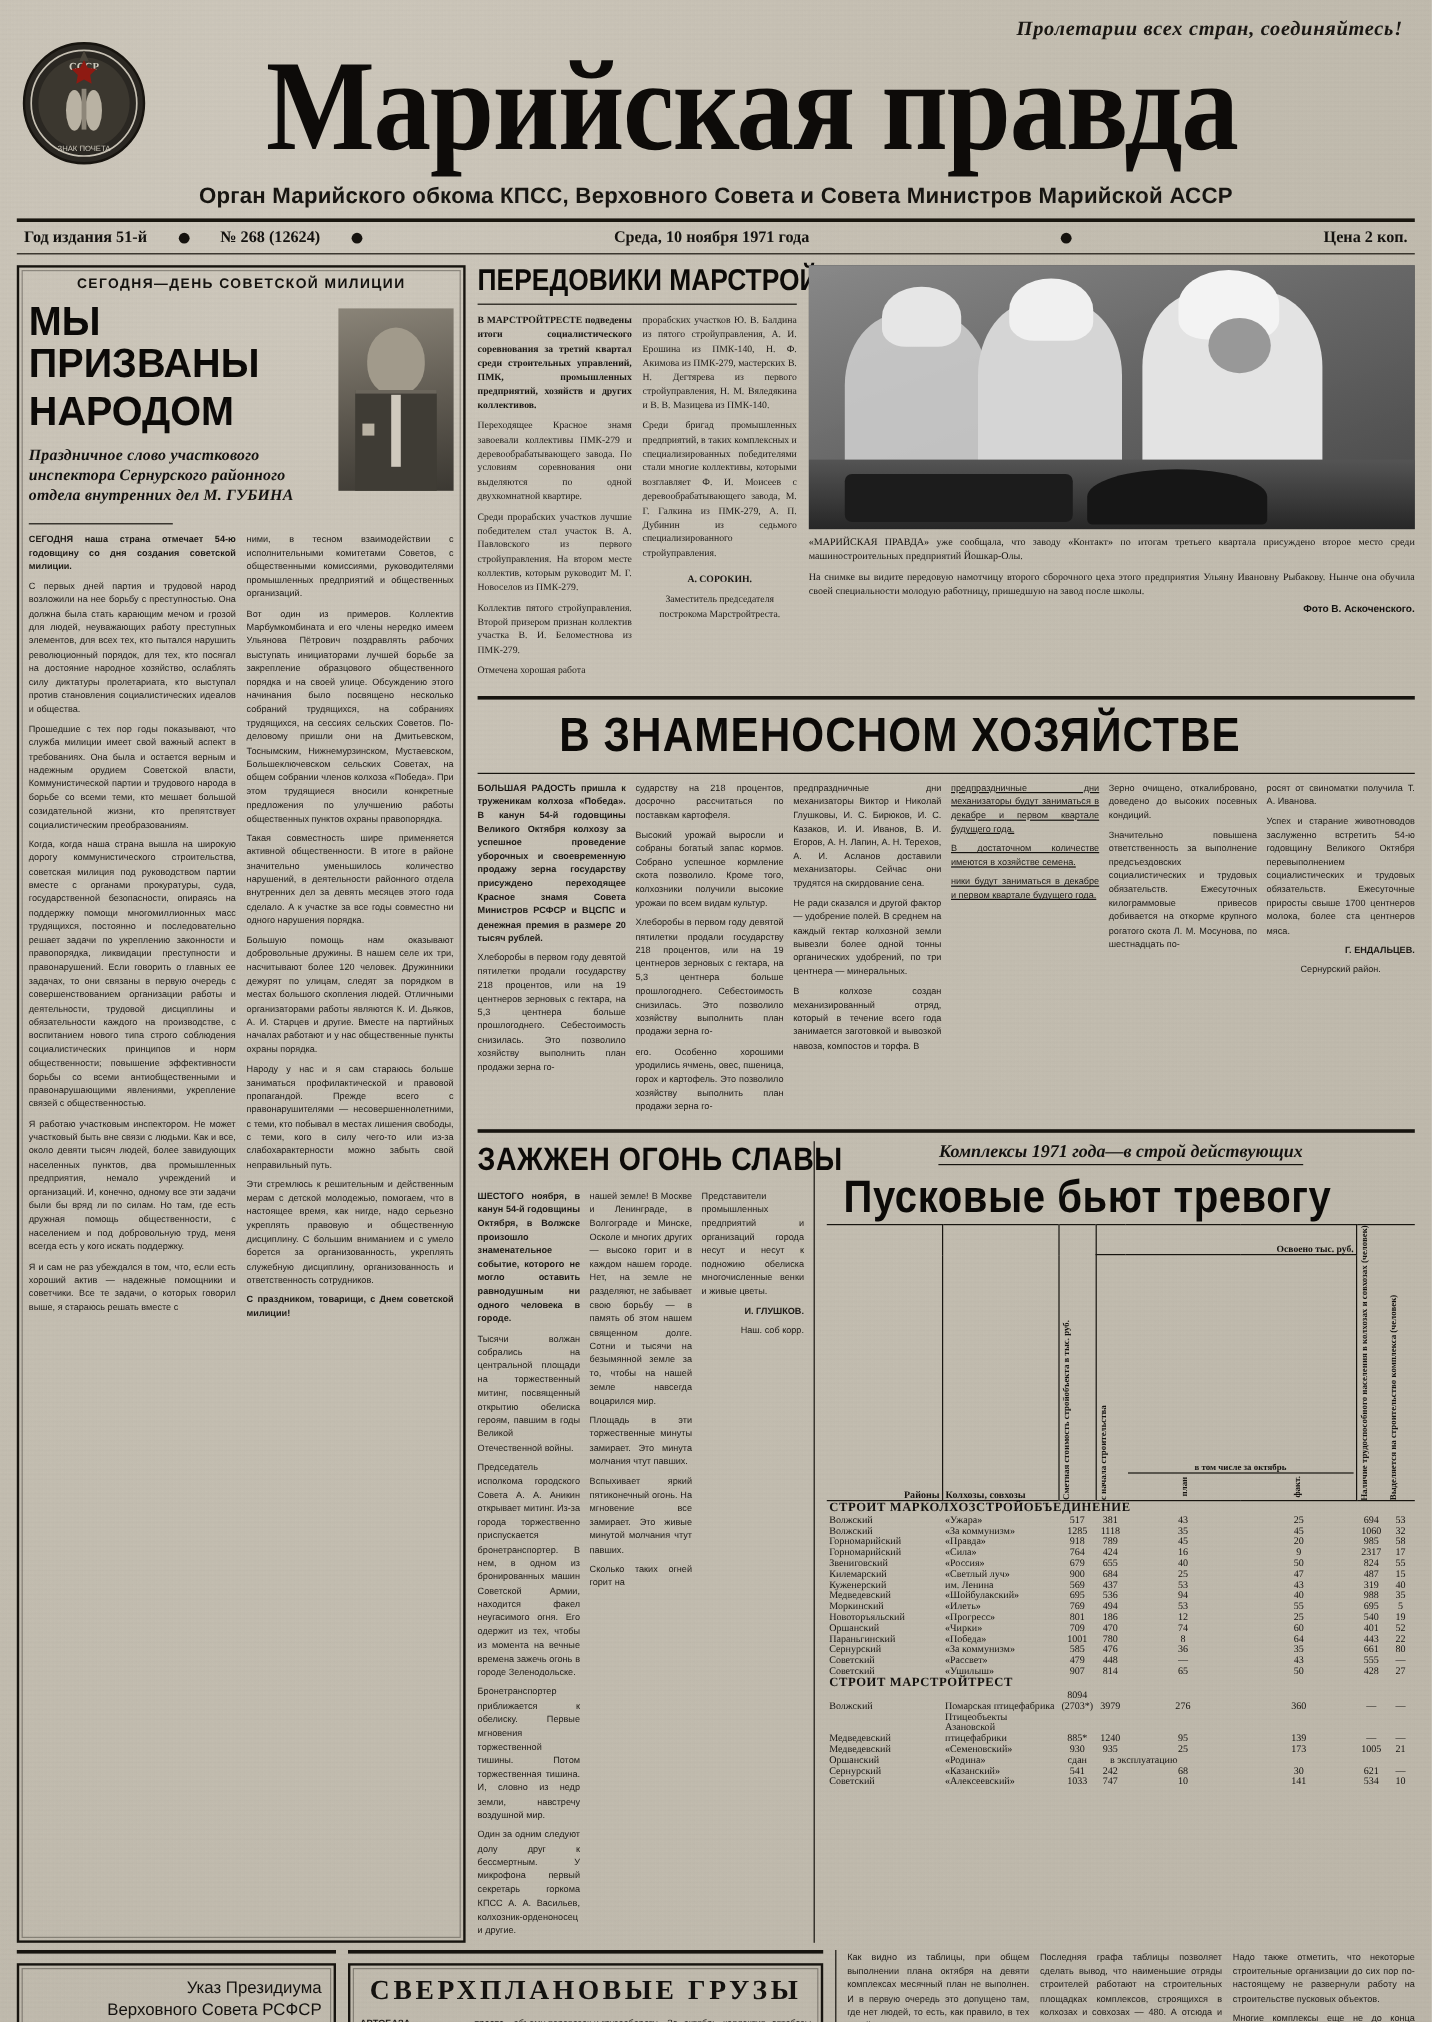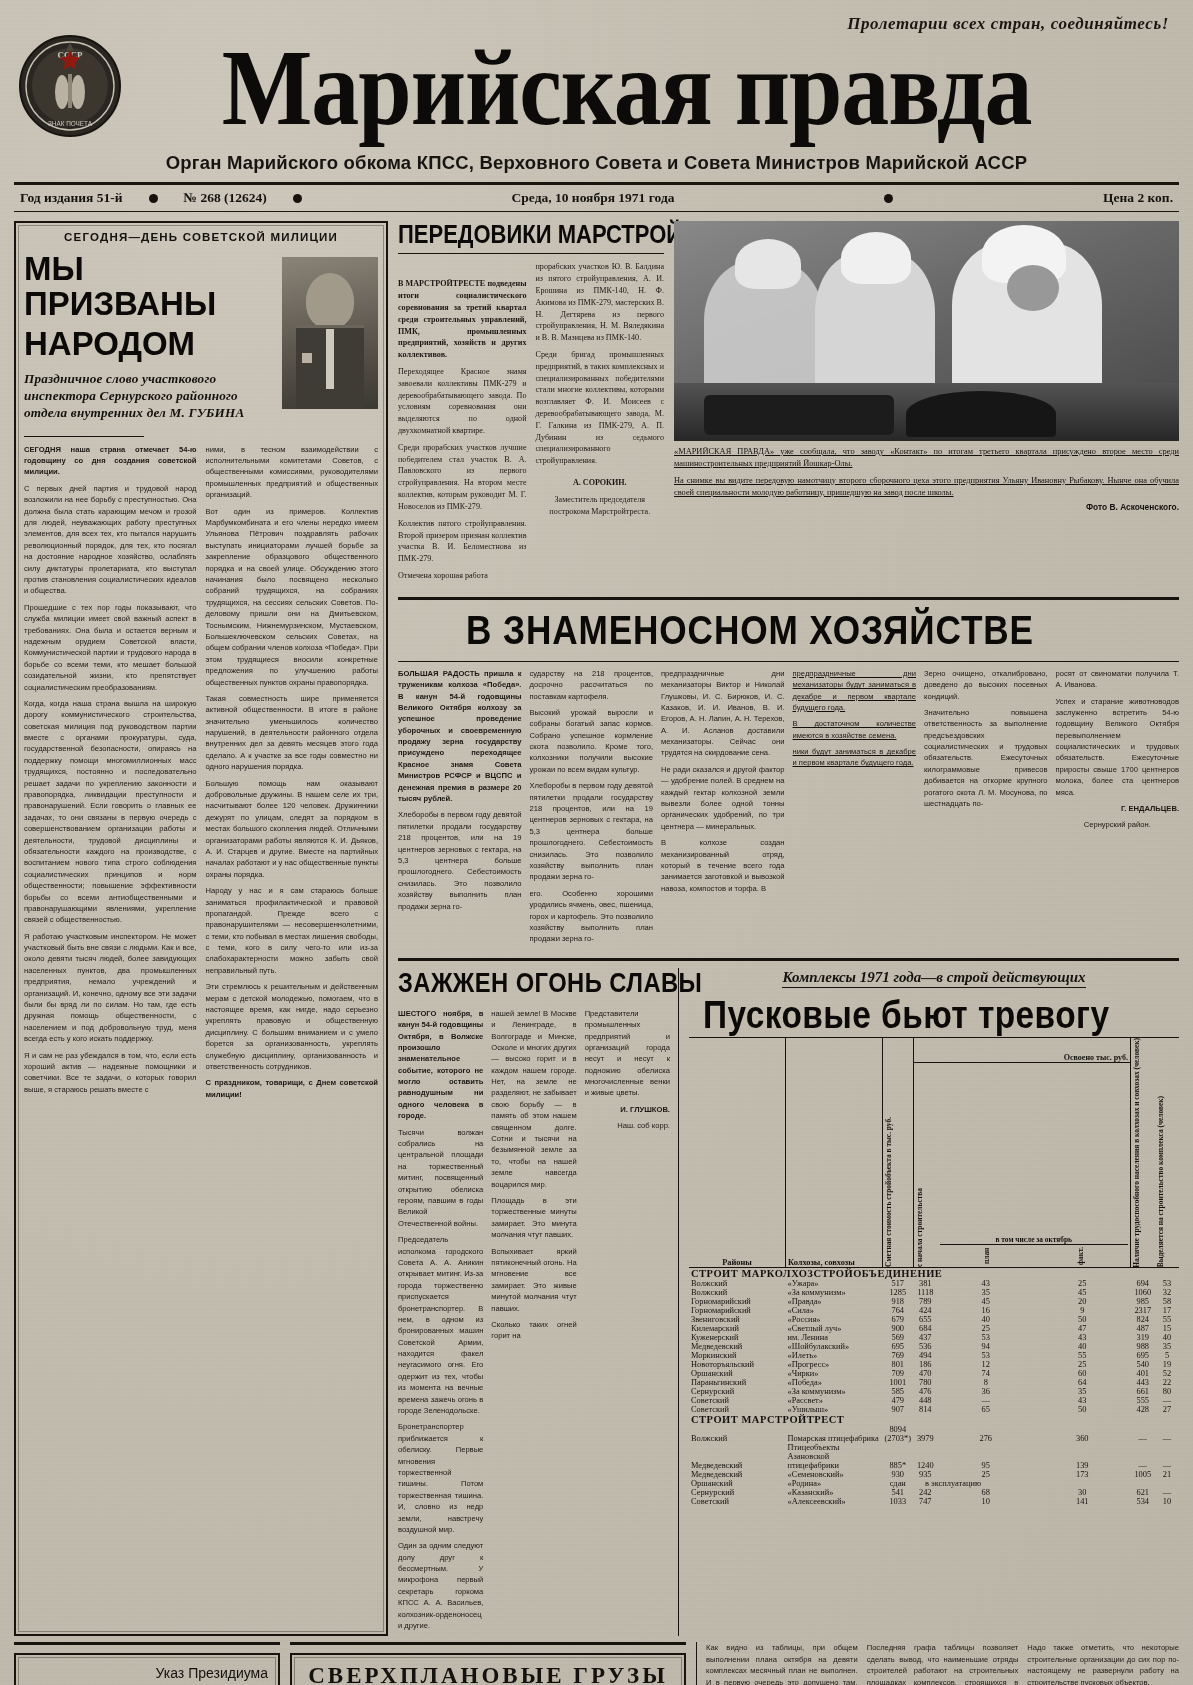--- a/index.html
+++ b/index.html
@@ -132,21 +132,21 @@
   
   .photo{
     width:100%;height:220px;position:relative;overflow:hidden;
     background:#5c584f;
     filter:grayscale(1) contrast(1.05);
   }
   .photo .sky{position:absolute;inset:0;background:
      linear-gradient(160deg,#8d887c 0%, #6d685e 45%, #4d4943 100%);}
   .cap{
     font-family:"Liberation Serif", serif;font-size:8.4px;line-height:1.42;
-    text-align:justify;margin-top:5px;text-decoration:underline;
+    text-align:justify;margin-top:5px;
   }
   .cap-credit{text-align:right;font-weight:bold;margin-top:3px;font-size:8.4px;}
 
   
   table.stat{border-collapse:collapse;width:100%;font-family:"Liberation Serif", serif;font-size:8.4px;}
   table.stat th,table.stat td{padding:0 2px;vertical-align:bottom;}
   .vtxt{writing-mode:vertical-rl;transform:rotate(180deg);white-space:nowrap;font-size:7.4px;line-height:1.1;}
   .numcol{text-align:center;}
   .secthead{font-weight:bold;font-size:10.5px;letter-spacing:.5px;padding:6px 0 4px 0;font-family:"Liberation Serif",serif;}
   .tbl-top{border-top:1.5px solid #17140f;}
@@ -250,21 +250,21 @@
         </div>
       </div>
 
       <div class="col" style="flex:1;">
         <div style="display:flex;gap:10px;">
 
           <div style="width:266px;flex:none;">
             <div class="hl-condensed hl-big" style="font-size:25px;">ПЕРЕДОВИКИ МАРСТРОЙТРЕСТА</div>
             <div class="hrule-thin" style="border-top-width:1px;margin:6px 0 7px 0;"></div>
             <div style="display:flex;gap:9px;">
-              <div style="flex:1;margin-top:17px;">
+              <div style="flex:1;">
                 <p class="bt-serif lead">В МАРСТРОЙТРЕСТЕ подведены итоги социалистического соревнования за третий квартал среди строительных управлений, ПМК, промышленных предприятий, хозяйств и других коллективов.</p>
                 <p class="bt-serif">Переходящее Красное знамя завоевали коллективы ПМК-279 и деревообрабатывающего завода. По условиям соревнования они выделяются по одной двухкомнатной квартире.</p>
                 <p class="bt-serif">Среди прорабских участков лучшие победителем стал участок В. А. Павловского из первого стройуправления. На втором месте коллектив, которым руководит М. Г. Новоселов из ПМК-279.</p>
                 <p class="bt-serif">Коллектив пятого стройуправления. Второй призером признан коллектив участка В. И. Беломестнова из ПМК-279.</p>
                 <p class="bt-serif">Отмечена хорошая работа</p>
               </div>
               <div style="flex:1;">
                 <p class="bt-serif">прорабских участков Ю. В. Балдина из пятого стройуправления, А. И. Ерошина из ПМК-140, Н. Ф. Акимова из ПМК-279, мастерских В. Н. Дегтярева из первого стройуправления, Н. М. Вяледякина и В. В. Мазицева из ПМК-140.</p>
                 <p class="bt-serif">Среди бригад промышленных предприятий, в таких комплексных и специализированных победителями стали многие коллективы, которыми возглавляет Ф. И. Моисеев с деревообрабатывающего завода, М. Г. Галкина из ПМК-279, А. П. Дубинин из седьмого специализированного стройуправления.</p>
                 <p class="bt-serif" style="text-align:center;font-weight:bold;margin-top:10px;">А. СОРОКИН.</p>
@@ -367,21 +367,21 @@
               <span class="ital-rubric">Комплексы 1971 года—в строй действующих</span>
             </div>
             <div style="text-align:center;margin-top:6px;">
               <span class="hl-condensed" style="font-size:38px;letter-spacing:.5px;display:inline-block;">Пусковые бьют тревогу</span>
             </div>
 
 
             <table class="stat">
               <thead>
                 <tr class="tbl-top">
-                  <th rowspan="2" style="height:88px;border-right:1px solid #17140f;width:92px;text-align:center;">Районы</th>
+                  <th rowspan="2" style="height:88px;border-right:1px solid #17140f;width:92px;text-align:right;">Районы</th>
                   <th rowspan="2" style="border-right:1px solid #17140f;width:92px;text-align:left;">Колхозы, совхозы</th>
                   <th rowspan="2" style="border-right:1px solid #17140f;width:20px;">
                     <div class="vtxt">Сметная стоимость стройобъекта в тыс. руб.</div>
                   </th>
                   <th colspan="3" style="border-bottom:1px solid #17140f;text-align:right;font-size:8px;">Освоено тыс. руб.</th>
                   <th rowspan="2" style="border-left:1px solid #17140f;width:20px;">
                     <div class="vtxt">Наличие трудоспособного населения в колхозах и совхозах (человек)</div>
                   </th>
                   <th rowspan="2" style="width:20px;">
                     <div class="vtxt">Выделяется на строительство комплекса (человек)</div>

